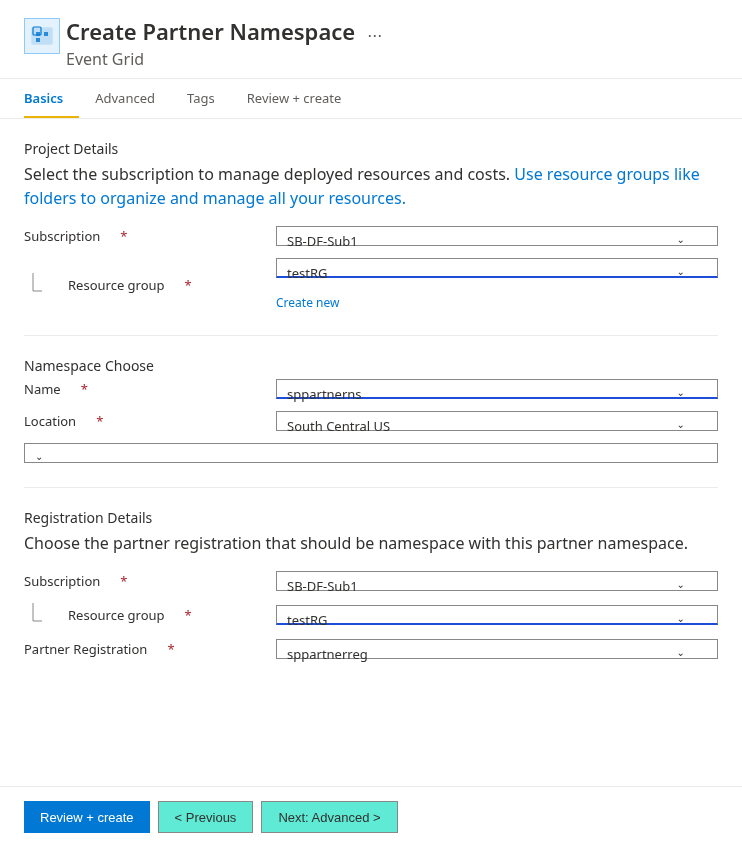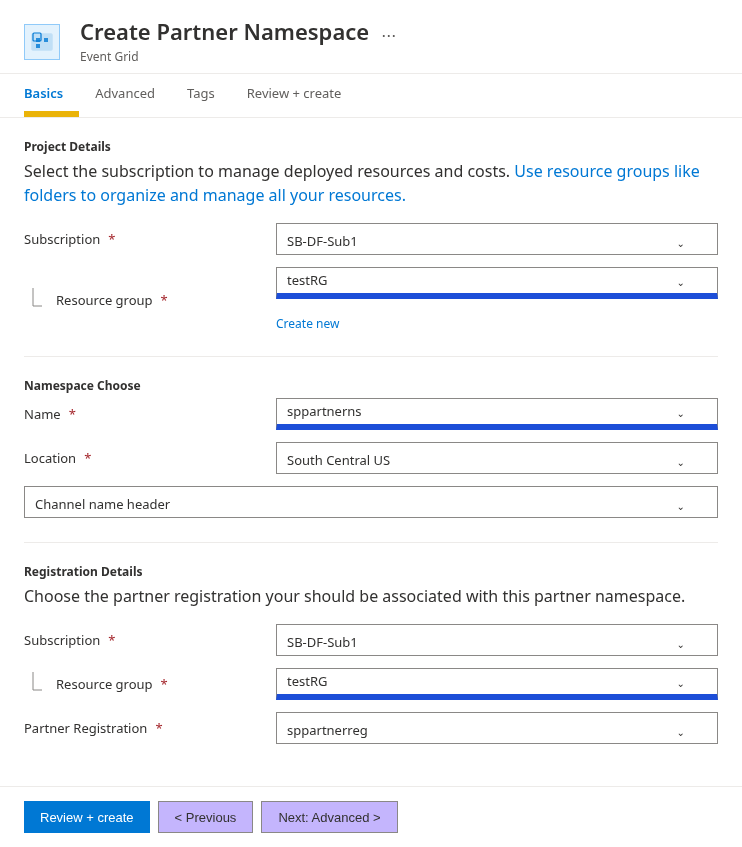--- a/index.html
+++ b/index.html
@@ -9,22 +9,22 @@
       color: #323130;
       background: #fff;
       width: 742px;
       min-height: 847px;
     }
 
     .header {
       padding: 16px 24px 8px 24px;
       border-bottom: 1px solid #edebe9;
       display: flex;
-      align-items: center;
-      gap: 20px;
+      align-items: flex-start;
+      gap: 6px;
     }
     .header-icon {
       width: 36px;
       height: 36px;
       display: flex;
       align-items: center;
       justify-content: center;
       background: #e3f2fd;
       border: 1px solid #90caf9;
       flex-shrink: 0;
@@ -33,21 +33,21 @@
     .header-text { flex: 1; }
     .header-title {
       font-size: 22px;
       font-weight: 600;
       color: #323130;
       display: flex;
       align-items: center;
       gap: 8px;
     }
     .header-subtitle {
-      font-size: 12px;
+      font-size: 16px;
       color: #605e5c;
       margin-top: 2px;
     }
     .dots-btn {
       background: none;
       border: none;
       cursor: pointer;
       font-size: 18px;
       color: #605e5c;
       padding: 4px;
@@ -62,34 +62,34 @@
     .tab {
       padding: 10px 16px 9px 16px;
       font-size: 13px;
       cursor: pointer;
       border-bottom: 2px solid transparent;
       color: #605e5c;
       white-space: nowrap;
     }
     .tab.active {
       color: #0078d4;
-      border-bottom: 6px solid #eab308;
+      border-bottom: 2px solid #eab308;
       font-weight: 600;
     }
     .tab:first-child { padding-left: 0; }
 
     .content {
       padding: 20px 24px;
       max-height: 700px;
       overflow-y: auto;
     }
 
     .section-title {
-      font-size: 12px;
-      font-weight: 700;
+      font-size: 14px;
+      font-weight: 400;
       color: #323130;
       margin-bottom: 4px;
     }
 
     .section-desc {
       font-size: 16px;
       color: #323130;
       margin-bottom: 16px;
       line-height: 1.5;
     }
@@ -109,48 +109,48 @@
       gap: 12px;
     }
 
     .form-label {
       width: 240px;
       flex-shrink: 0;
       font-size: 13px;
       color: #323130;
       display: flex;
       align-items: center;
-      gap: 8px;
+      gap: 20px;
       text-align: right;
     }
     .required-star {
       color: #a4262c;
     }
 
     .form-control-wrapper {
       flex: 1;
       position: relative;
     }
 
     .dropdown {
       width: 100%;
       border: 1px solid #8a8886;
       background: #fff;
       padding: 5px 32px 4px 10px;
       font-size: 13px;
       color: #323130;
       cursor: pointer;
       display: flex;
-      align-items: flex-end;
+      align-items: flex-start;
       justify-content: space-between;
-      height: 32px;
+      height: 20px;
       position: relative;
     }
     .dropdown.active-border {
-      border-bottom: 6px solid #1d4ed8;
+      border-bottom: 2px solid #1d4ed8;
     }
     .dropdown-text { flex: 1; }
     .dropdown-arrow {
       font-size: 10px;
       color: #323130;
     }
 
     .create-new-link {
       color: #0078d4;
       font-size: 12px;
@@ -197,21 +197,21 @@
     .btn-primary {
       background: #0078d4;
       color: #fff;
       border: none;
       padding: 6px 16px;
       font-size: 13px;
       cursor: pointer;
       height: 32px;
     }
     .btn-secondary {
-      background: #c4b5fd;
+      background: #5eead4;
       color: #323130;
       border: 1px solid #8a8886;
       padding: 6px 16px;
       font-size: 13px;
       cursor: pointer;
       height: 32px;
     }
   </style>
 </head>
 <body>
@@ -309,32 +309,31 @@
         <div class="dropdown">
           <span class="dropdown-text">South Central US</span>
           <span class="dropdown-arrow">⌄</span>
         </div>
       </div>
     </div>
 
     <div class="form-row">
       <div class="form-control-wrapper">
         <div class="dropdown">
-          <span class="dropdown-text">Channel name header</span>
           <span class="dropdown-arrow">⌄</span>
         </div>
       </div>
     </div>
   </div>
 
   <hr class="divider">
 
   <div class="form-section">
     <div class="section-title">Registration Details</div>
-    <div class="section-desc">Choose the partner registration your should be associated with this partner namespace.</div>
+    <div class="section-desc">Choose the partner registration that should be namespace with this partner namespace.</div>
 
     <div class="form-row">
       <div class="form-label">
         <span>Subscription</span>
         <span class="required-star"> *</span>
       </div>
       <div class="form-control-wrapper">
         <div class="dropdown">
           <span class="dropdown-text">SB-DF-Sub1</span>
           <span class="dropdown-arrow">⌄</span>

